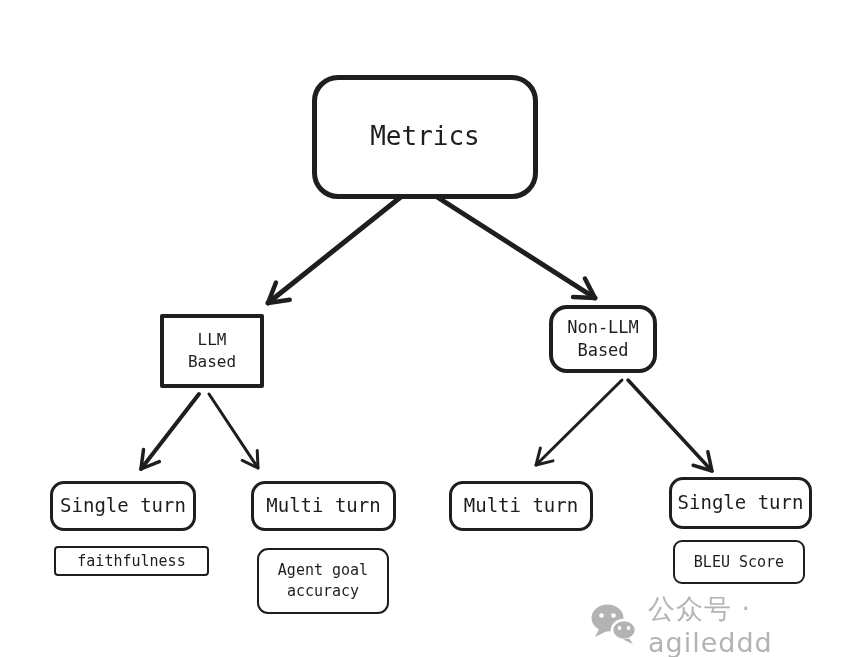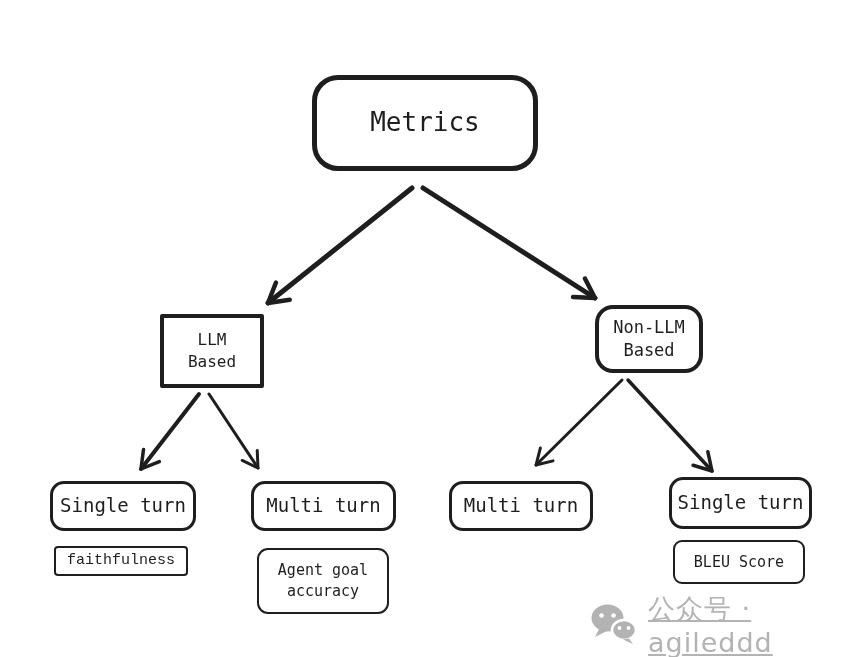--- a/index.html
+++ b/index.html
@@ -20,44 +20,43 @@
     border-style: solid;
     border-color: #1e1e1e;
     display: flex;
     flex-direction: column;
     align-items: center;
     justify-content: center;
     text-align: center;
     box-sizing: border-box;
     line-height: 1.35;
   }
-  .node-metrics    { left: 312px; top: 75px;  width: 226px; height: 96px; border-width: 5px;   border-radius: 26px; font-size: 26px; }
+  .node-metrics    { left: 312px; top: 75px;  width: 226px; height: 124px; border-width: 5px;   border-radius: 26px; font-size: 26px; }
   .node-llm        { left: 160px; top: 314px; width: 104px; height: 74px;  border-width: 4px;   border-radius: 2px; font-size: 16px; }
-  .node-nonllm     { left: 549px; top: 305px; width: 108px; height: 68px;  border-width: 4px;   border-radius: 18px; font-size: 17px; margin-left: 46px; }
+  .node-nonllm     { left: 549px; top: 305px; width: 108px; height: 68px;  border-width: 4px;   border-radius: 18px; font-size: 17px; }
   .node-singleL    { left: 50px;  top: 481px; width: 146px; height: 50px;  border-width: 3px;   border-radius: 14px; font-size: 19px; }
   .node-multiL     { left: 251px; top: 481px; width: 145px; height: 50px;  border-width: 3px;   border-radius: 14px; font-size: 19px; }
   .node-multiR     { left: 449px; top: 481px; width: 144px; height: 50px;  border-width: 3px;   border-radius: 14px; font-size: 19px; }
   .node-singleR    { left: 669px; top: 477px; width: 143px; height: 52px;  border-width: 3px;   border-radius: 14px; font-size: 19px; }
-  .node-faith      { left: 54px;  top: 546px; width: 134px; height: 30px;  border-width: 2.5px; border-radius: 4px;  font-size: 15px; font-family: Liberation Mono, monospace; }
+  .node-faith      { left: 54px;  top: 546px; width: 155px; height: 30px;  border-width: 2.5px; border-radius: 4px;  font-size: 15px; }
   .node-agentgoal  { left: 257px; top: 548px; width: 132px; height: 66px;  border-width: 2.5px; border-radius: 11px; font-size: 15px; line-height: 1.4; }
   .node-bleu       { left: 673px; top: 540px; width: 132px; height: 44px;  border-width: 2.5px; border-radius: 9px;  font-size: 15px; }
 
   .watermark {
     position: absolute;
     left: 590px; top: 602px;
     height: 44px;
     display: flex;
     align-items: center;
     gap: 10px;
     font-family: "DejaVu Sans", sans-serif;
     font-size: 27px;
     color: #b3b3b3;
     letter-spacing: 1px;
     user-select: none;
-    text-decoration: underline;
   }
   .watermark .wm-icon { width: 48px; height: 42px; flex: 0 0 auto; }
 </style>
 </head>
 <body>
 
 <div class="stage">
 
   <svg class="arrows" viewBox="0 0 864 657">
     <defs>

